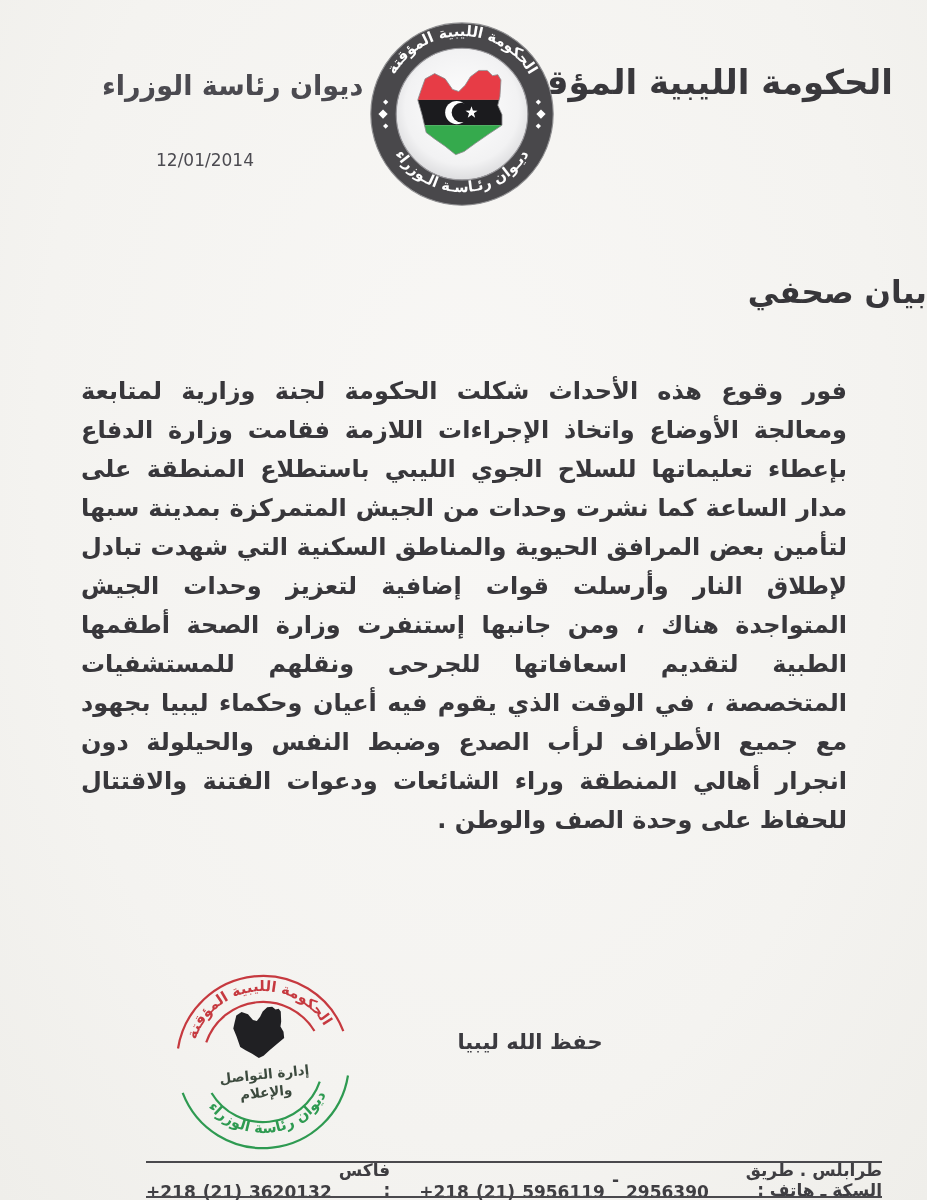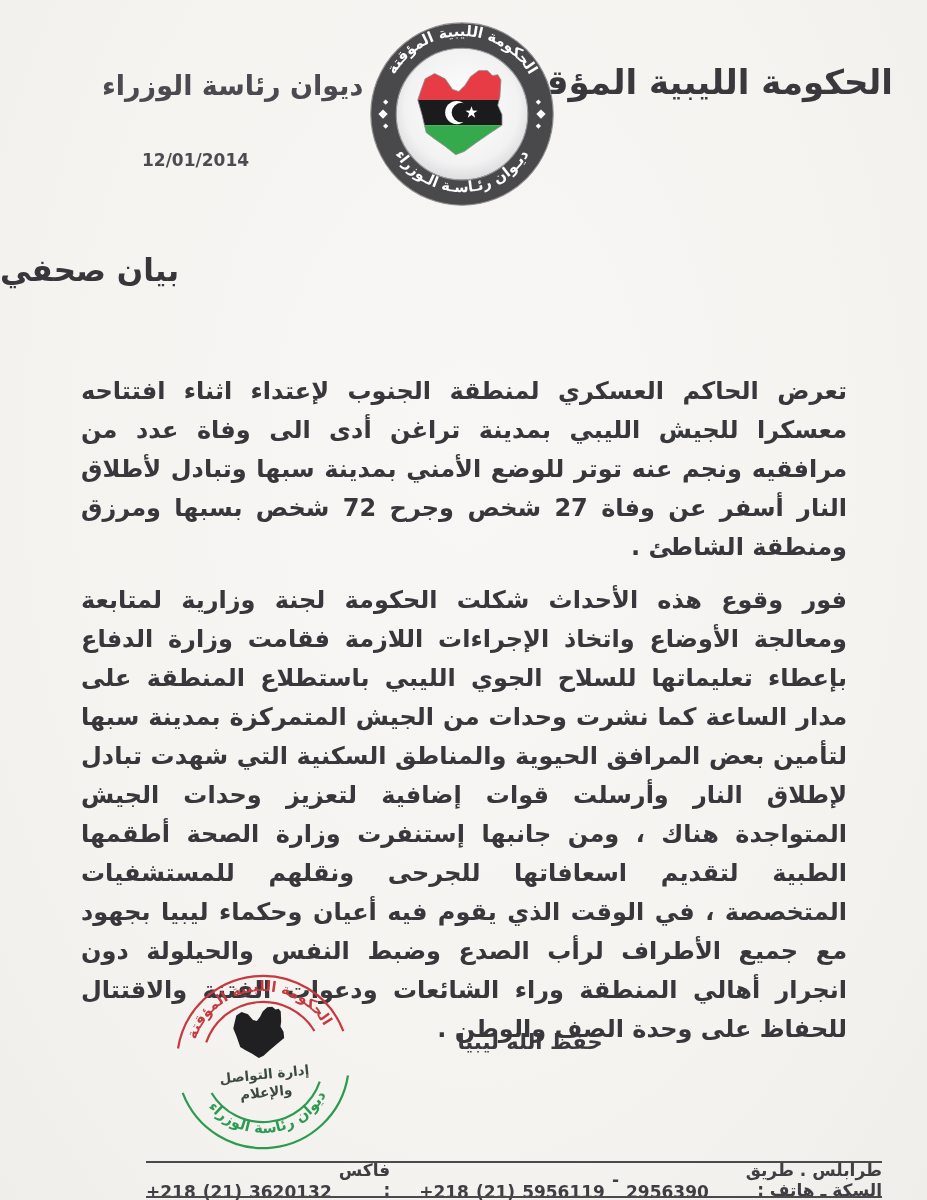--- a/index.html
+++ b/index.html
@@ -12,29 +12,29 @@
   
   .org-title {
     position:absolute; top:62px; right:34px;
     font-size:34px; font-weight:bold; color:#39383c; letter-spacing:0.5px;
   }
   .office-title {
     position:absolute; top:70px; left:102px;
     font-size:27px; font-weight:bold; color:#4b4a50; direction:rtl;
   }
   .doc-date {
-    position:absolute; top:150px; left:142px;
-    font-size:17px; font-weight:bold; color:#4c4b51; direction:ltr;
+    position:absolute; top:150px; left:156px;
+    font-size:17px; font-weight:normal; color:#4c4b51; direction:ltr;
   }
   .emblem { position:absolute; top:12px; left:368px; width:188px; height:206px; }
 
   
   .doc-title {
-    position:absolute; top:252px; left:0; width:100%;
-    text-align:left; font-size:31px; font-weight:bold; color:#37363a;
+    position:absolute; top:274px; left:0; width:100%;
+    text-align:right; font-size:31px; font-weight:bold; color:#37363a;
   }
 
   
   .doc-body {
     position:absolute; top:372px; right:80px; width:766px;
     direction:rtl; text-align:justify;
     font-size:24px; font-weight:bold; color:#38373b; line-height:39px;
   }
   .doc-body p { margin:0 0 14px 0; }
 
@@ -110,21 +110,20 @@
         <circle cx="49.5" cy="45" r="9.3" fill="#1b1b1e"></circle>
         <polygon fill="#ffffff" points="59,39 60.4,43.1 64.7,43.2 61.3,45.7 62.5,49.9 59,47.4 55.5,49.9 56.7,45.7 53.3,43.2 57.6,43.1"></polygon>
       </g>
       <path d="M 11 24 L 15 13 L 24 8 L 34 13 L 41 23 L 47 25 L 53 19 L 58 11 L 66 5 L 74 5 L 79 10 L 84 9 L 87 14 L 86 30 L 84 38 L 88 47 L 88 57 L 76 65 L 63 74 L 52 82 L 44 85 L 34 77 L 24 70 L 16 64 L 12 47 L 8 33 Z" fill="none" stroke="#8d8d8f" stroke-width="0.8"></path>
     </g>
   </svg>
 
   <div class="doc-title">بيان صحفي</div>
 
   <div class="doc-body">
-    <p>تعرض الحاكم العسكري لمنطقة الجنوب لإعتداء اثناء افتتاحه معسكرا للجيش الليبي بمدينة تراغن أدى الى وفاة عدد من مرافقيه ونجم عنه توتر للوضع الأمني بمدينة سبها وتبادل لأطلاق النار أسفر عن وفاة 27 شخص وجرح 72 شخص بسبها ومرزق ومنطقة الشاطئ .</p>
     <p>فور وقوع هذه الأحداث شكلت الحكومة لجنة وزارية لمتابعة ومعالجة الأوضاع واتخاذ الإجراءات اللازمة فقامت وزارة الدفاع بإعطاء تعليماتها للسلاح الجوي الليبي باستطلاع المنطقة على مدار الساعة كما نشرت وحدات من الجيش المتمركزة بمدينة سبها لتأمين بعض المرافق الحيوية والمناطق السكنية التي شهدت تبادل لإطلاق النار وأرسلت قوات إضافية لتعزيز وحدات الجيش المتواجدة هناك ، ومن جانبها إستنفرت وزارة الصحة أطقمها الطبية لتقديم اسعافاتها للجرحى ونقلهم للمستشفيات المتخصصة ، في الوقت الذي يقوم فيه أعيان وحكماء ليبيا بجهود مع جميع الأطراف لرأب الصدع وضبط النفس والحيلولة دون انجرار أهالي المنطقة وراء الشائعات ودعوات الفتنة والاقتتال للحفاظ على وحدة الصف والوطن .</p>
   </div>
 
   <div class="closing">حفظ الله ليبيا</div>
 
   <svg class="stamp" viewBox="0 0 230 190">
     <defs>
       <path id="arcTopStamp" d="M 48.3 70.7 A 71 71 0 0 1 181.7 70.7" fill="none"></path>
       <path id="arcBotStamp" d="M 48.3 119.3 A 71 71 0 0 0 181.7 119.3" fill="none"></path>
     </defs>

